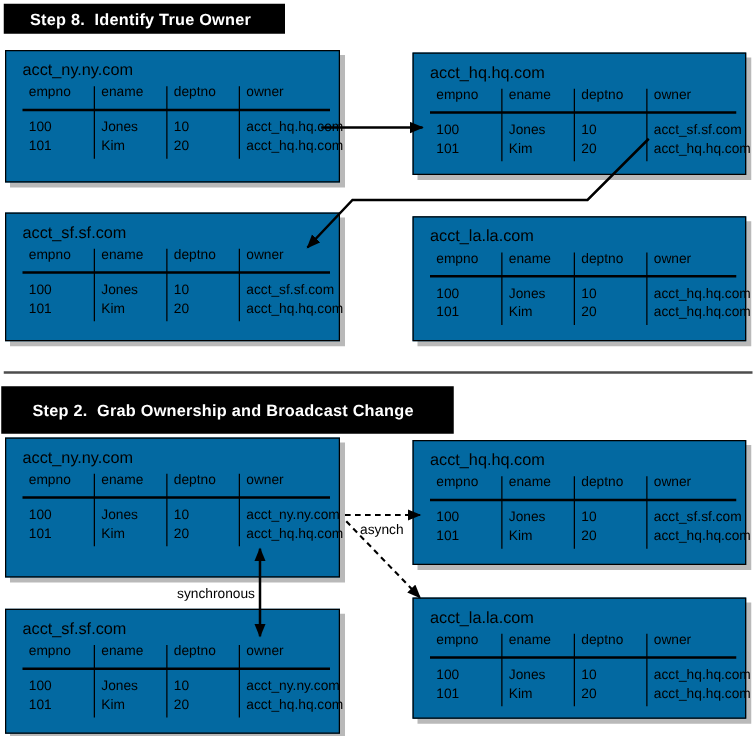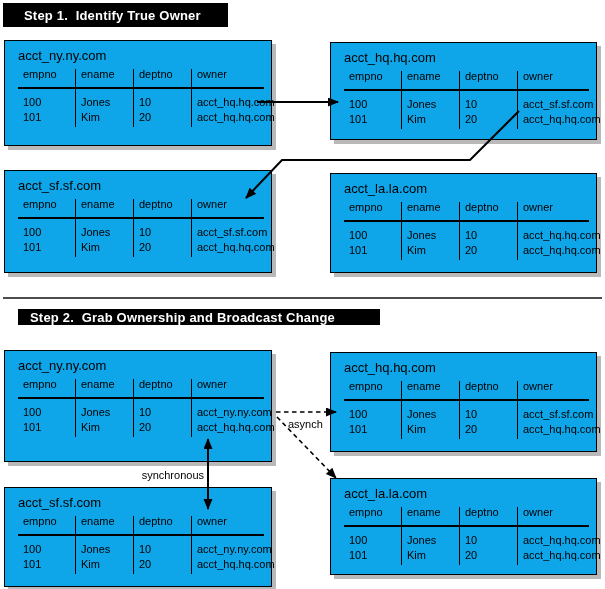--- a/index.html
+++ b/index.html
@@ -8,23 +8,23 @@
     background:#ffffff;color:#000;
     font-family:"Liberation Sans","DejaVu Sans",sans-serif;
   }
   #diagram{position:absolute;inset:0;}
   .bar{
     position:absolute;background:#000;color:#fff;
     font-weight:bold;font-size:13px;letter-spacing:.2px;
     display:flex;align-items:center;white-space:pre;box-sizing:border-box;
   }
   #bar1{left:3px;top:3px;width:225px;height:24px;padding-left:21px;}
-  #bar2{left:18px;top:309px;width:362px;height:16px;padding-left:12px;}
+  #bar2{left:1px;top:309px;width:362px;height:38px;padding-left:25px;}
   .box{
-    position:absolute;background:#0ea5e9;border:1.5px solid #000;
+    position:absolute;background:#0369a1;border:1.5px solid #000;
     box-shadow:4px 4px 0 #b9b9b9;box-sizing:border-box;
   }
   .box-title{position:absolute;left:13px;top:7px;font-size:13px;white-space:nowrap;}
   .hdr-row,.drow{position:absolute;left:0;width:100%;font-size:11px;}
   .hdr-row{top:27px;height:13px;}
   .drow{height:13px;}
   .hdr-row span,.drow span{position:absolute;top:0;white-space:nowrap;}
   .underline{position:absolute;left:13px;right:7px;top:46px;height:1.5px;background:#000;}
   .sep{position:absolute;top:28px;height:58px;width:1px;background:#000;}
   .float-label{position:absolute;font-size:11px;color:#000;}
@@ -33,21 +33,21 @@
   #arrow-layer{position:absolute;left:0;top:0;z-index:5;pointer-events:none;}
   .arr{stroke:#000;stroke-width:2;fill:none;}
   .arr-dash{stroke:#000;stroke-width:1.7;fill:none;stroke-dasharray:4.5,3.5;}
   .rule{stroke:#4d4d4d;stroke-width:2;}
 </style>
 </head>
 <body>
 
 <div id="diagram">
 
-  <div class="bar" id="bar1">Step 1.  Identify True Owner</div>
+  <div class="bar" id="bar1">Step 8.  Identify True Owner</div>
 
   <div class="bar" id="bar2">Step 2.  Grab Ownership and Broadcast Change</div>
 
   <div class="float-label" id="async-label">asynch</div>
 
   <div class="float-label" id="sync-label">synchronous</div>
 
   <svg id="arrow-layer" width="605" height="589" viewBox="0 0 605 589">
     <defs>
       <marker id="ah" markerWidth="13" markerHeight="11" refX="10" refY="4.5" orient="auto-start-reverse" markerUnits="userSpaceOnUse">

